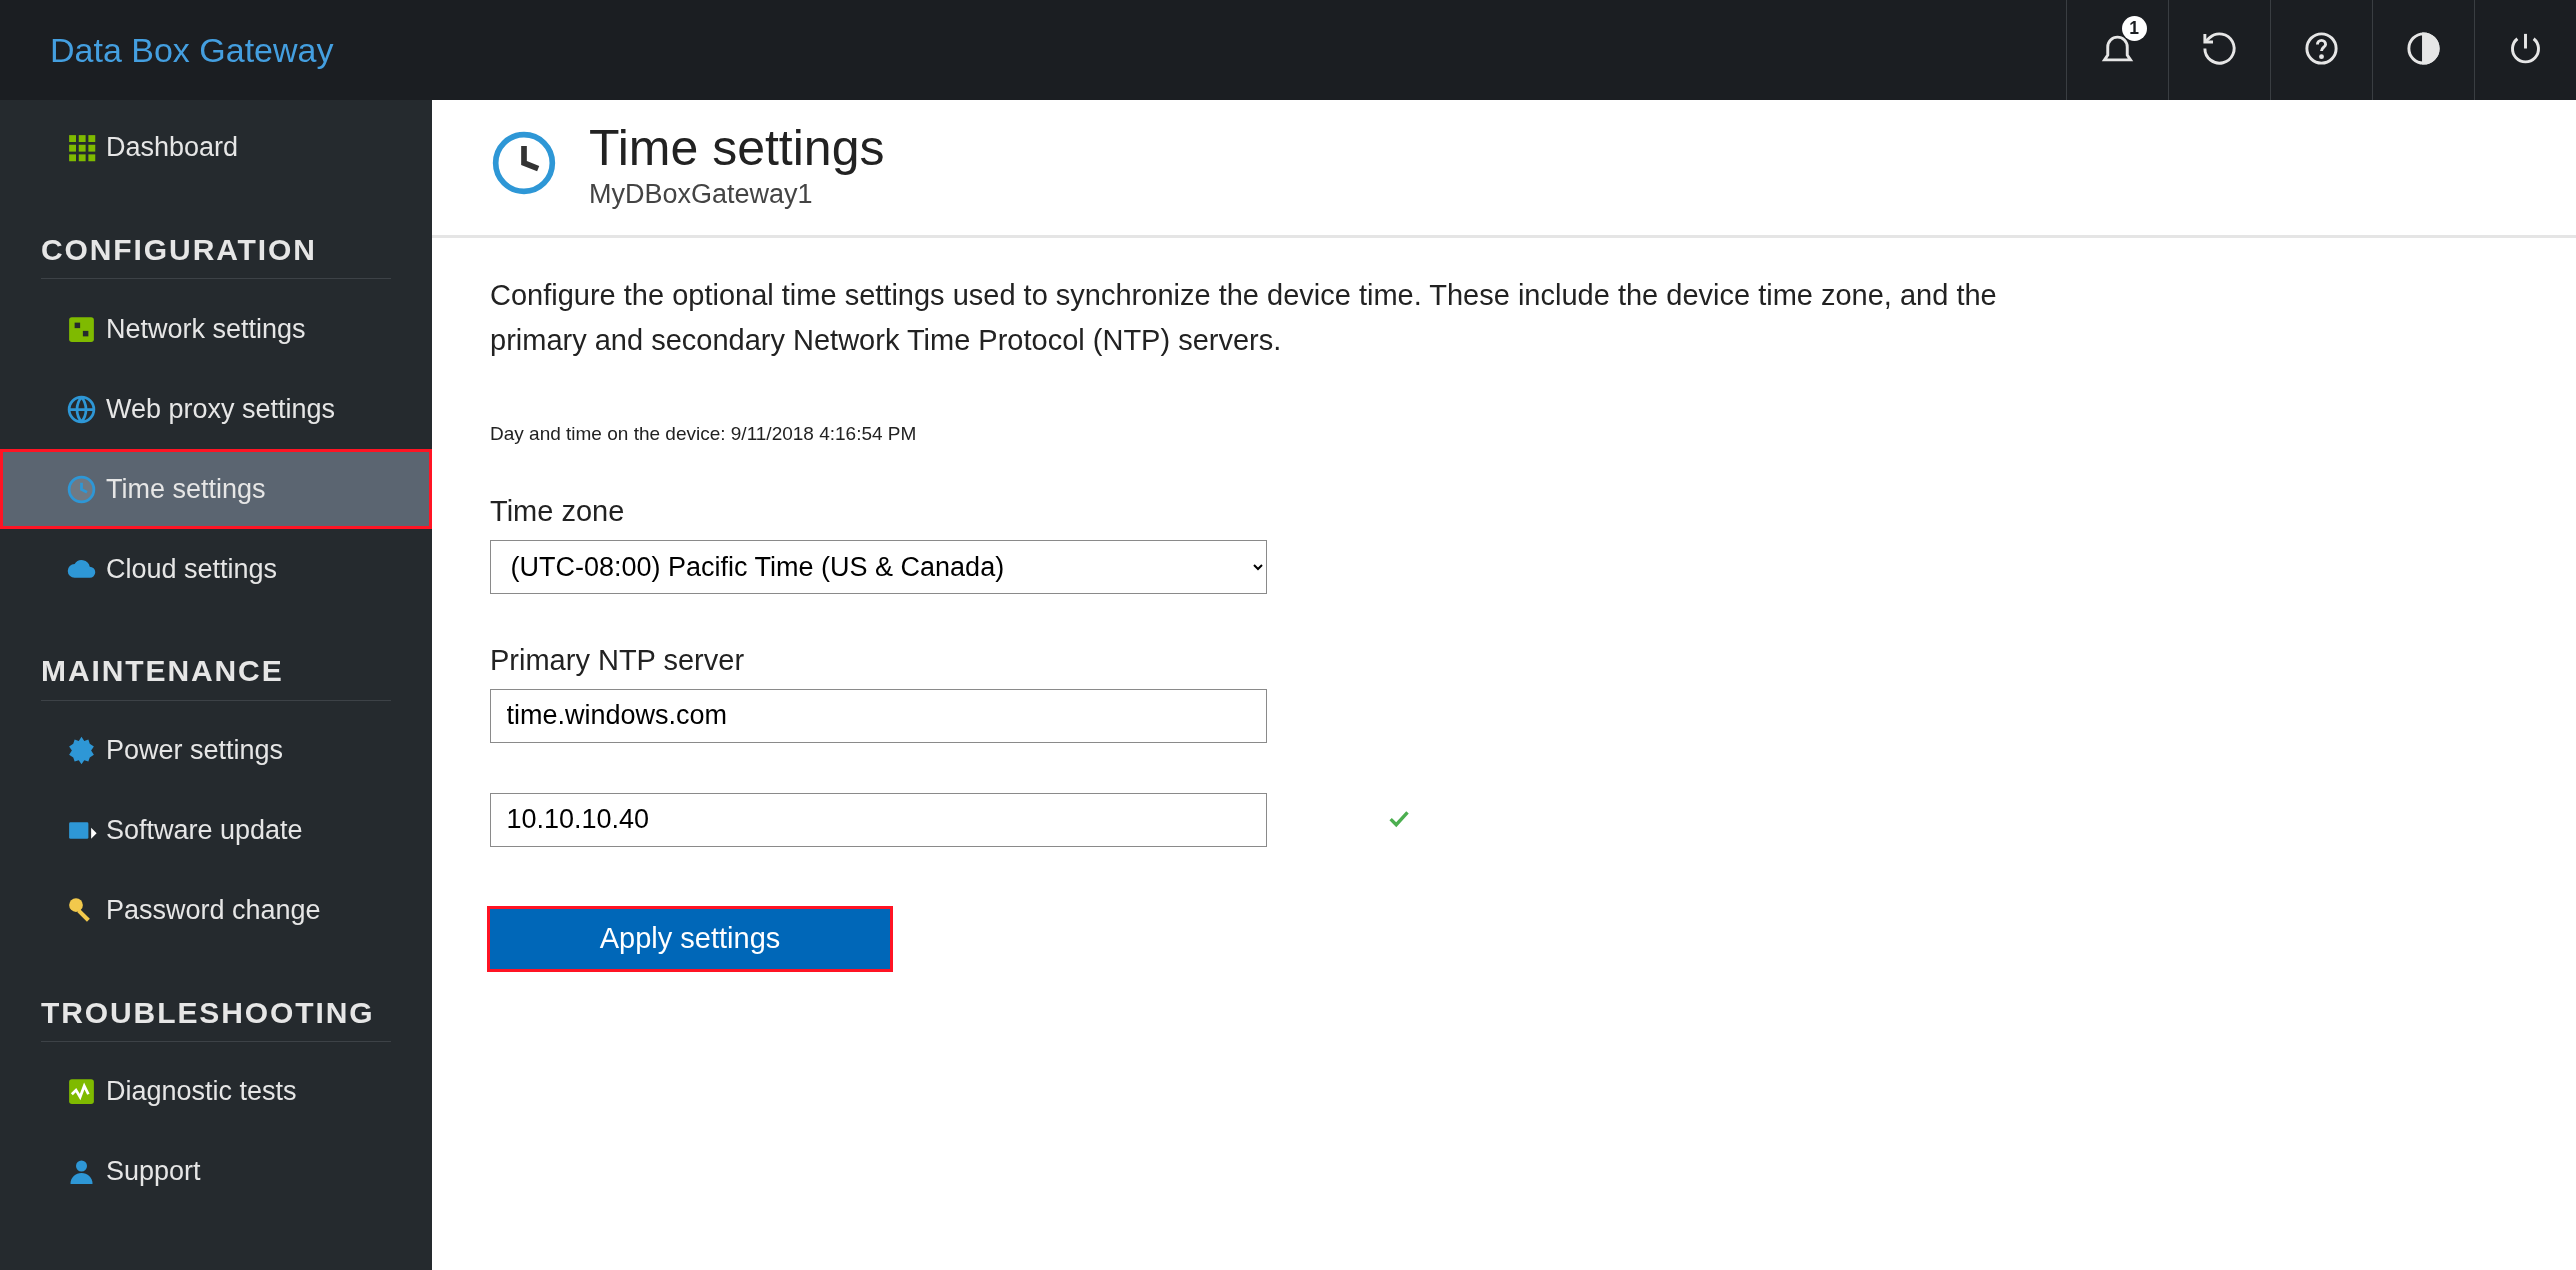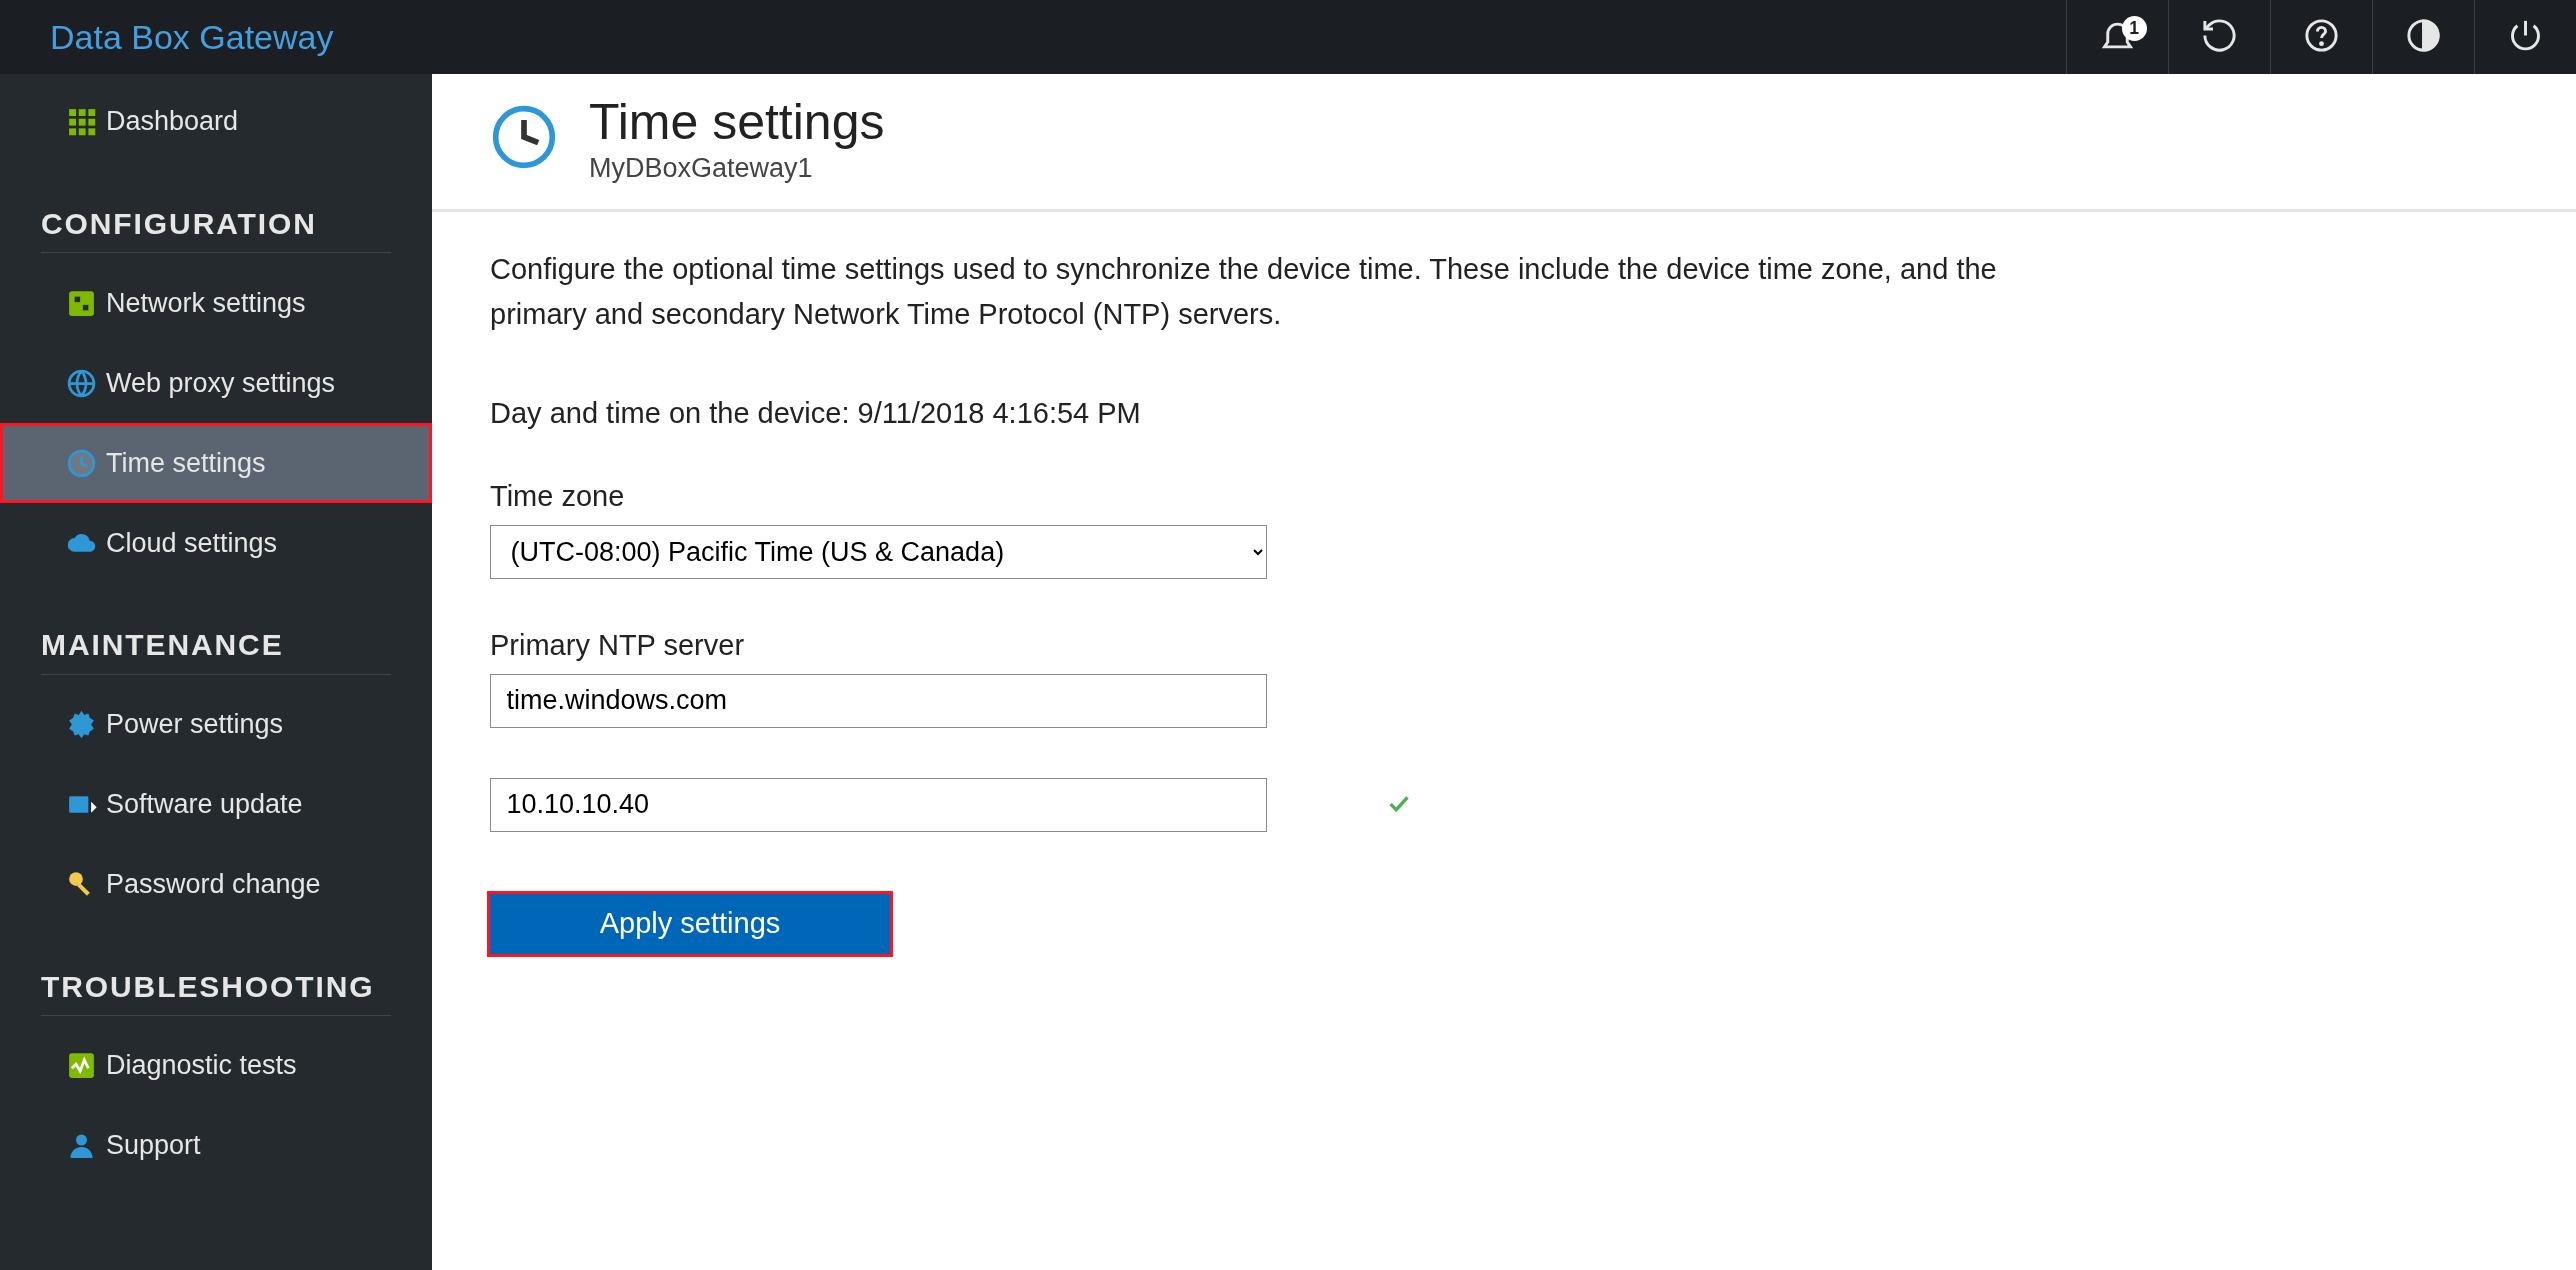--- a/index.html
+++ b/index.html
@@ -1,21 +1,21 @@
 <!DOCTYPE html>
 <html><head>
 <meta charset="utf-8">
 <style>
   * { box-sizing: border-box; margin: 0; padding: 0; }
   html, body { width: 100%; height: 100%; font-family: "Segoe UI", sans-serif; overflow: hidden; }
   body { display: flex; flex-direction: column; background: #fff; }
 
   
   .topbar {
-    height: 74px;
+    height: 100px;
     background: #1b1e22;
     display: flex;
     align-items: center;
     justify-content: space-between;
     padding-left: 50px;
   }
   .topbar-title {
     color: #449fe0;
     font-size: 34px;
     font-weight: 400;
@@ -107,21 +107,21 @@
     gap: 31px;
     padding: 0 58px 25px 58px;
     border-bottom: 3.9px solid #e5e5e5;
   }
   .page-header .page-icon svg { width: 68px; height: 68px; }
   .page-titles h1 { font-size: 50px; font-weight: 400; color: #222; }
   .page-titles .subtitle { font-size: 27px; color: #444; margin-top: 1.9px; }
 
   .content { padding: 35px 58px 0 58px; max-width: 1651px; }
   .desc { font-size: 29px; line-height: 1.55; color: #222; }
-  .device-time { font-size: 29px; color: #222; margin-top: 60px; }
+  .device-time { font-size: 19px; color: #222; margin-top: 60px; }
 
   .form-group { margin-top: 50px; }
   .form-label { font-size: 29px; color: #222; margin-bottom: 11.7px; }
   .form-control {
     width: 777px;
     height: 54px;
     border: 1px solid #8a8a8a;
     font-size: 27px;
     padding: 0 15.5px;
     background: #fff;

